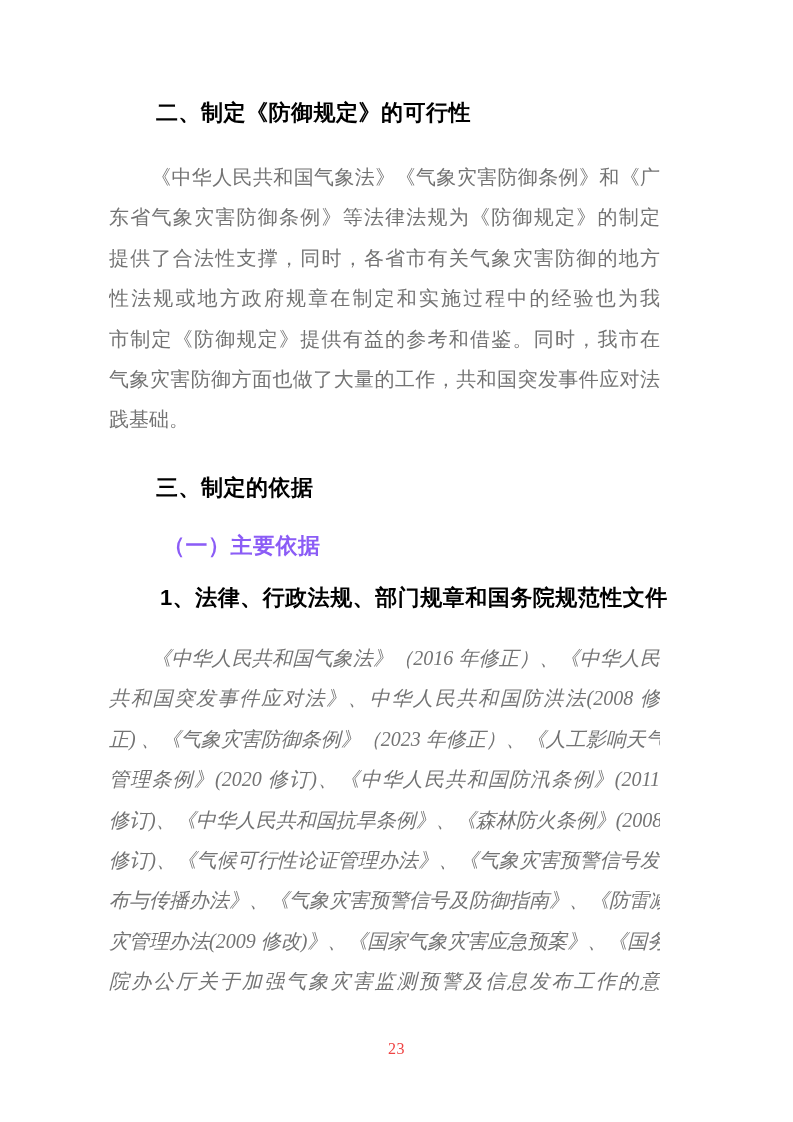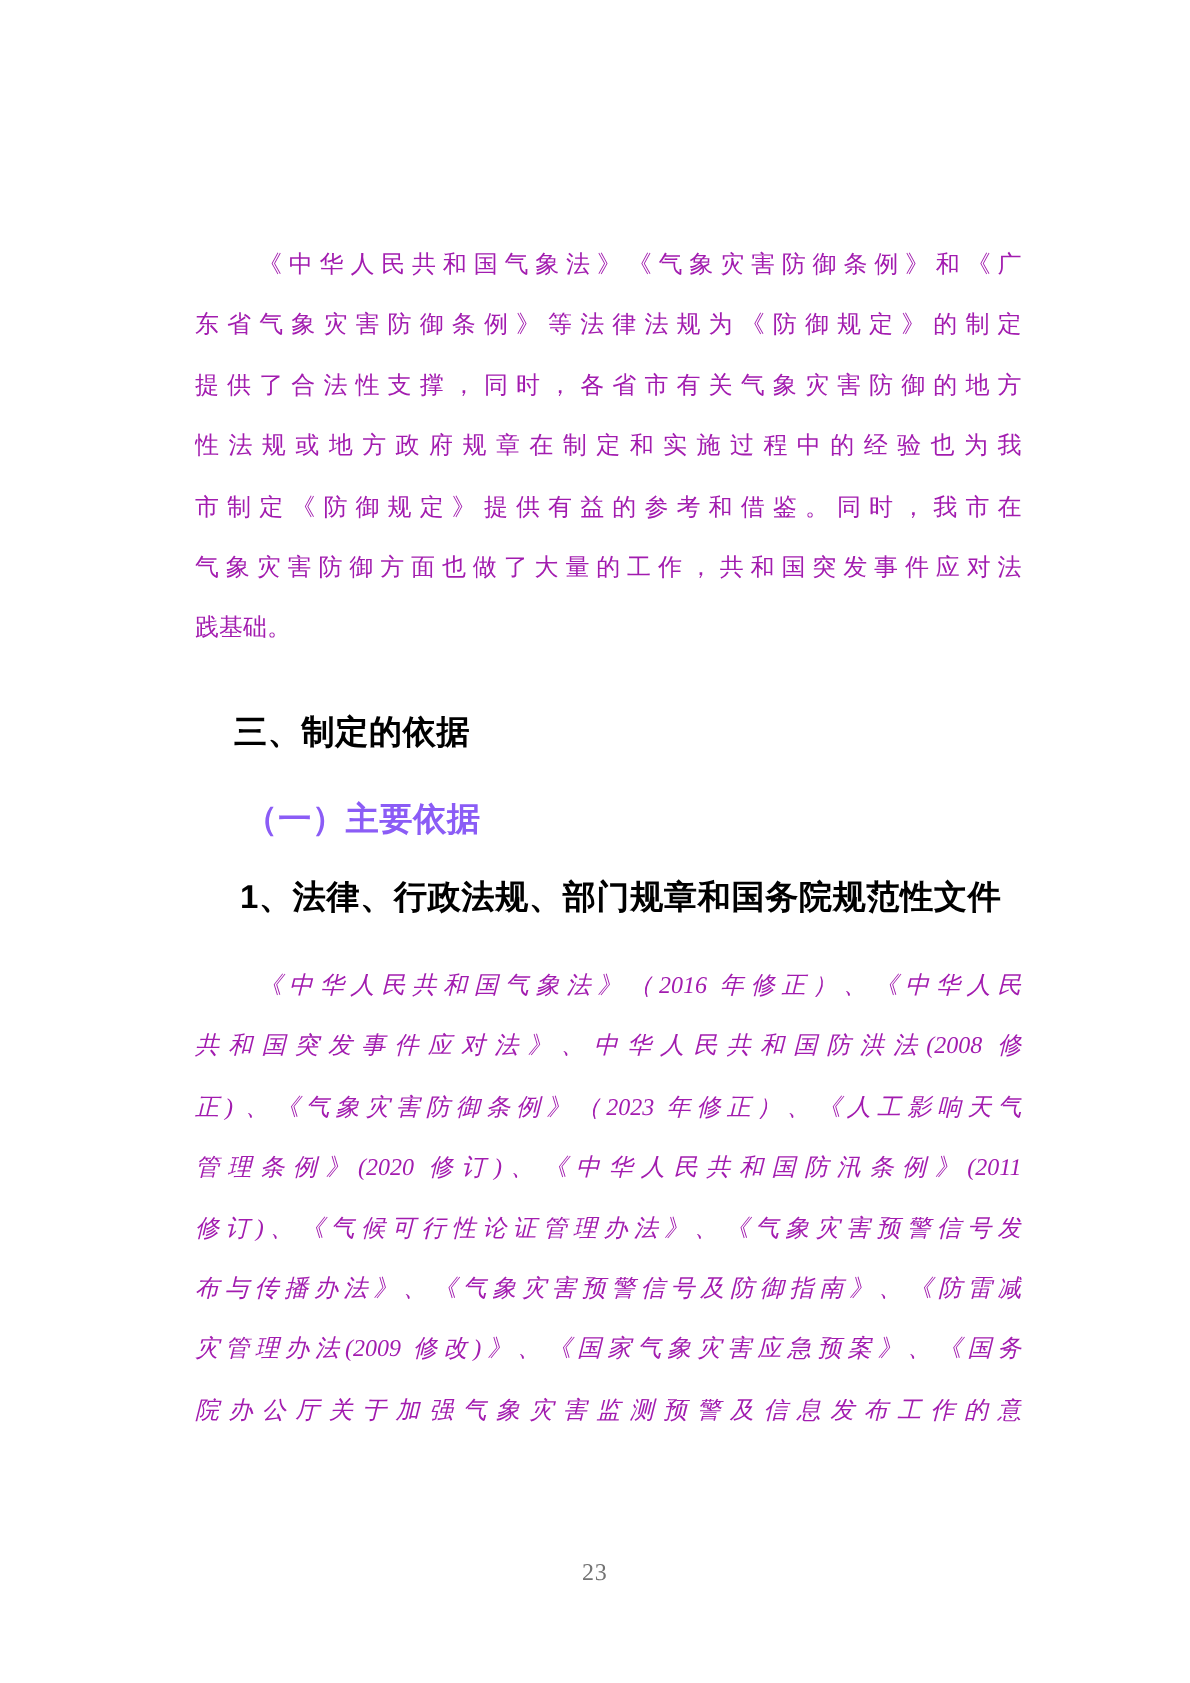--- a/index.html
+++ b/index.html
@@ -36,25 +36,25 @@
     letter-spacing: 0.5px;
     white-space: nowrap;
   }
   #h-feasibility { left: 156px; top: 99px; }
   #h-basis       { left: 156px; top: 474px; }
   #h-main-basis  { left: 163px; top: 532px; }
   #h-laws        { left: 160px; top: 584px; }
 
   .para {
     position: absolute;
-    left: 130px;
+    left: 109px;
     width: 551px;
-    font-size: 16px;
+    font-size: 20px;
     line-height: 40.4px;
-    color: #a21caf;
+    color: #737373;
   }
   #para-feasibility { top: 157px; }
   #para-laws        { top: 638px; font-style: italic; }
 
   .line {
     display: block;
     height: 40.4px;
     text-align: justify;
     text-align-last: justify;
     white-space: nowrap;
@@ -66,29 +66,30 @@
     text-align-last: left;
   }
 
   .page-num {
     position: absolute;
     left: 0;
     top: 1040px;
     width: 100%;
     text-align: center;
     font-size: 16px;
-    color: #737373;
+    color: #ef4444;
     letter-spacing: 0.5px;
   }
 </style>
 </head>
 <body>
 
 <div class="page">
 
+  <div class="h-sans" id="h-feasibility">二、制定《防御规定》的可行性</div>
 
   <div class="para" id="para-feasibility">
     <div class="line indent">《中华人民共和国气象法》《气象灾害防御条例》和《广</div>
     <div class="line">东省气象灾害防御条例》等法律法规为《防御规定》的制定</div>
     <div class="line">提供了合法性支撑，同时，各省市有关气象灾害防御的地方</div>
     <div class="line">性法规或地方政府规章在制定和实施过程中的经验也为我</div>
     <div class="line">市制定《防御规定》提供有益的参考和借鉴。同时，我市在</div>
     <div class="line">气象灾害防御方面也做了大量的工作，共和国突发事件应对法</div>
     <div class="line para-end">践基础。</div>
   </div>
@@ -97,20 +98,21 @@
 
   <div class="h-kai" id="h-main-basis">（一）主要依据</div>
 
   <div class="h-sans" id="h-laws">1、法律、行政法规、部门规章和国务院规范性文件</div>
 
   <div class="para" id="para-laws">
     <div class="line indent">《中华人民共和国气象法》（2016 年修正）、《中华人民</div>
     <div class="line">共和国突发事件应对法》、中华人民共和国防洪法(2008 修</div>
     <div class="line">正) 、《气象灾害防御条例》（2023 年修正）、《人工影响天气</div>
     <div class="line">管理条例》(2020 修订)、《中华人民共和国防汛条例》(2011</div>
+    <div class="line">修订)、《中华人民共和国抗旱条例》、《森林防火条例》(2008</div>
     <div class="line">修订)、《气候可行性论证管理办法》、《气象灾害预警信号发</div>
     <div class="line">布与传播办法》、《气象灾害预警信号及防御指南》、《防雷减</div>
     <div class="line">灾管理办法(2009 修改)》、《国家气象灾害应急预案》、《国务</div>
     <div class="line">院办公厅关于加强气象灾害监测预警及信息发布工作的意</div>
   </div>
 
   <div class="page-num">23</div>
 
 </div>
 

